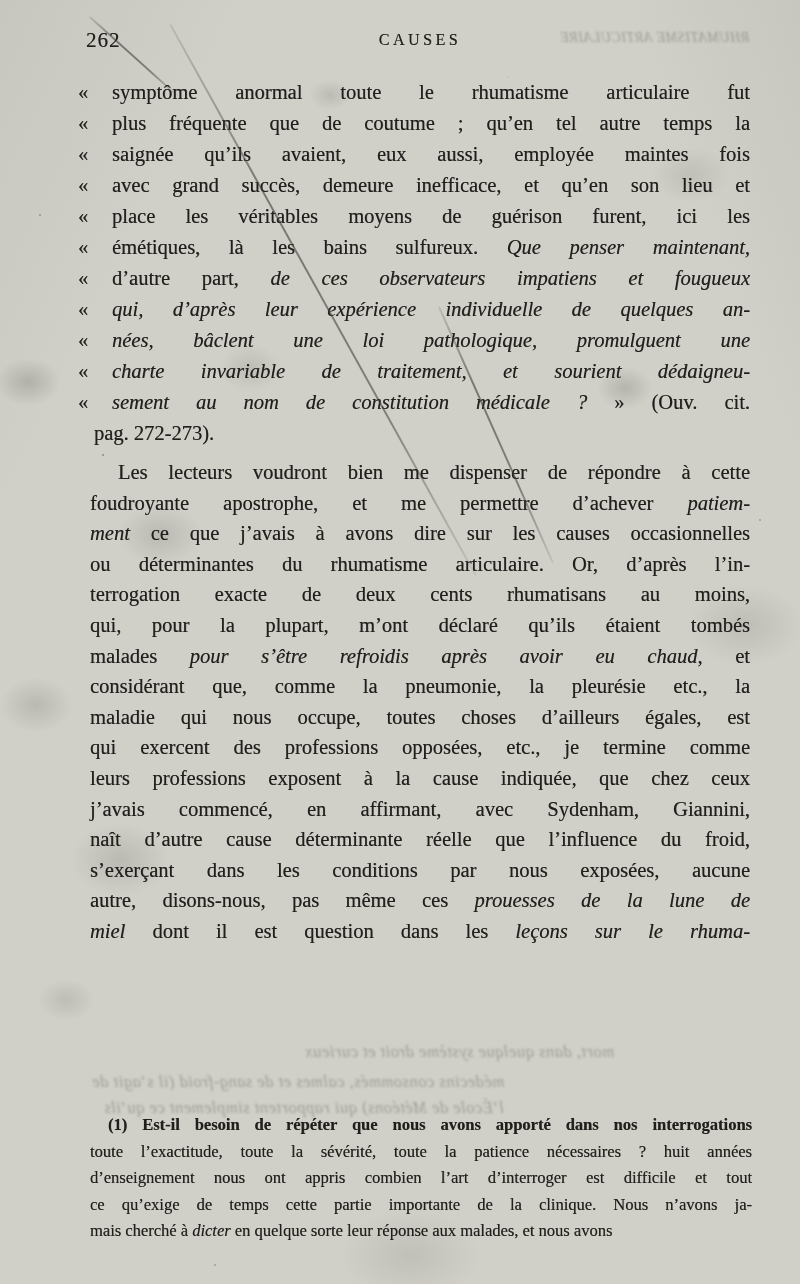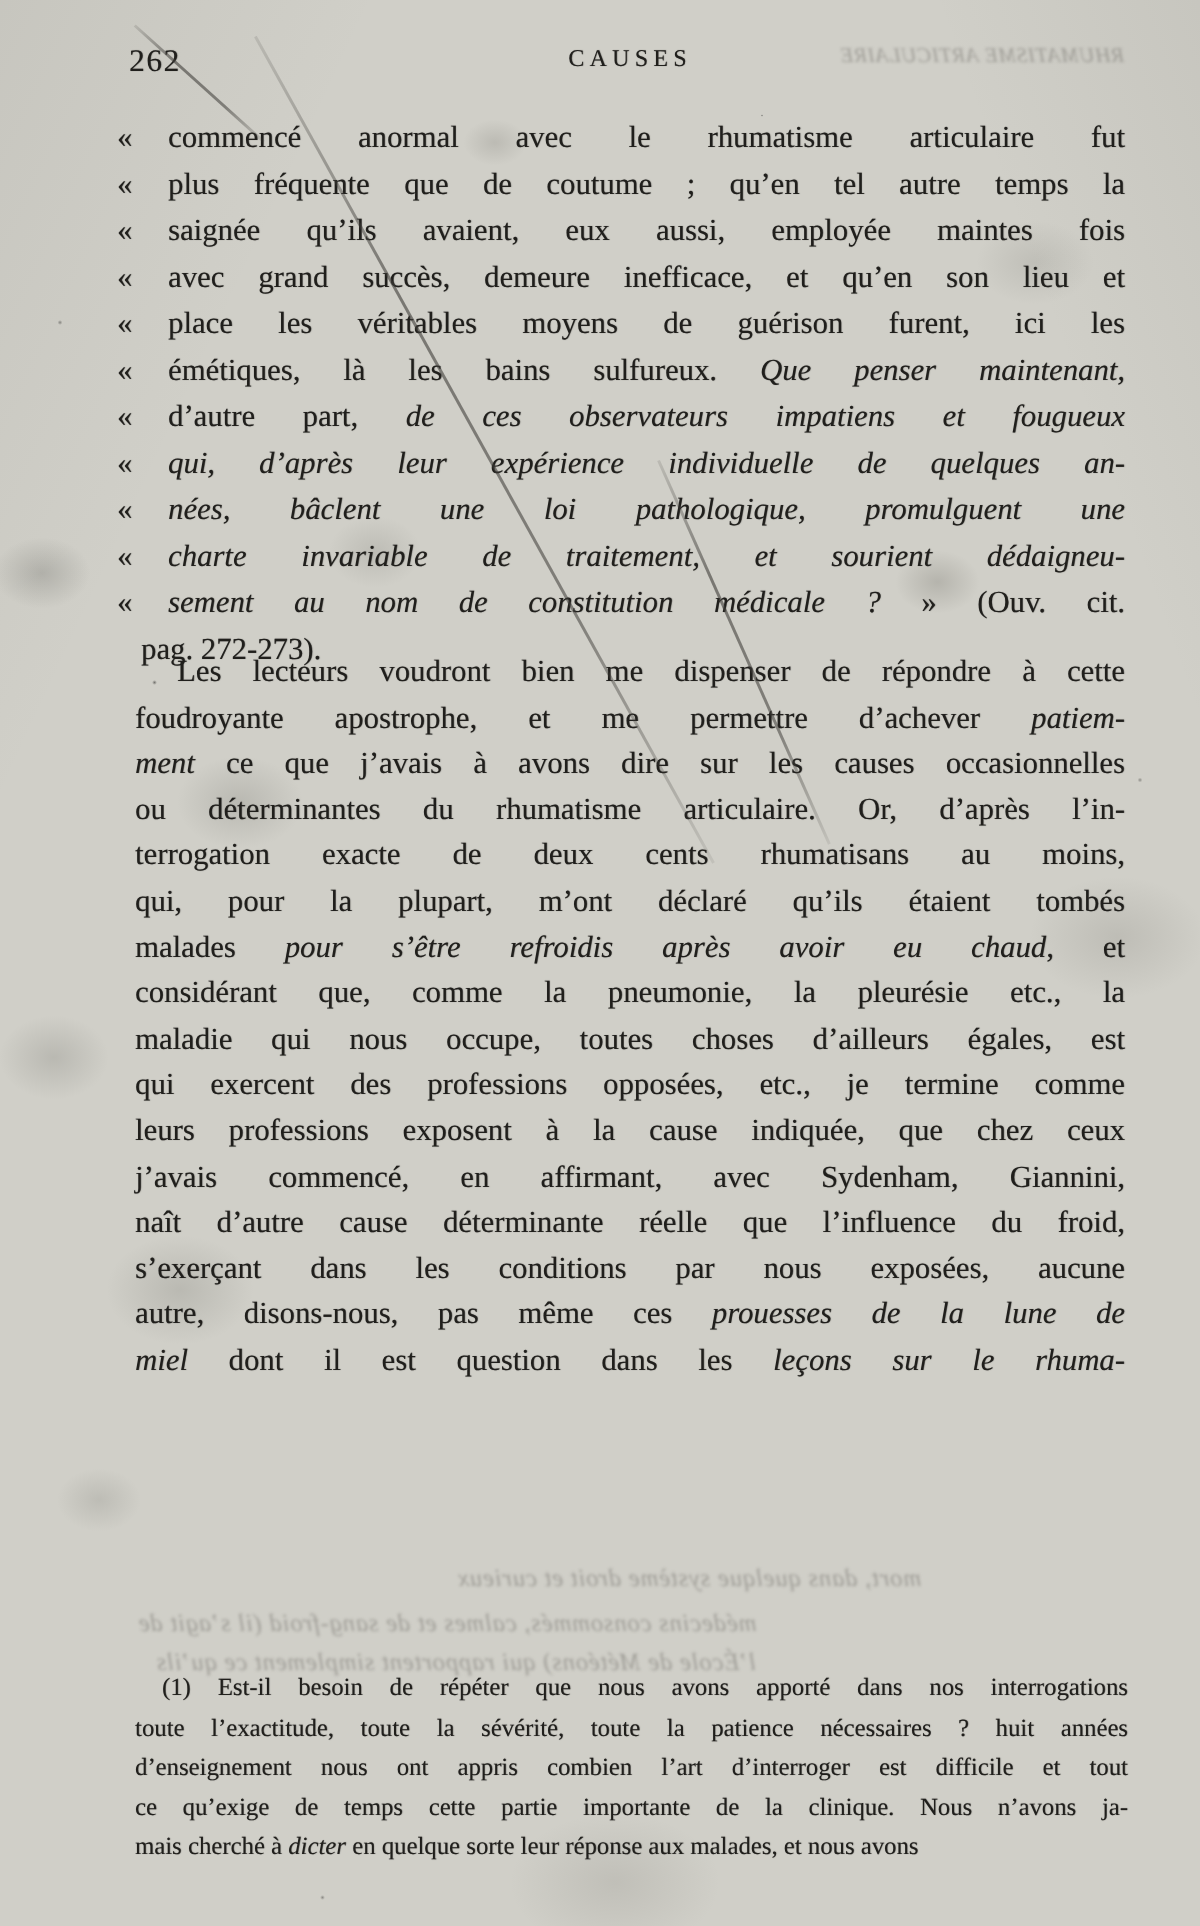--- a/index.html
+++ b/index.html
@@ -49,28 +49,28 @@
   .lcontent { flex: 1 1 auto; display: block; text-align: justify; text-align-last: justify; }
   .last .lcontent { text-align-last: left; }
   .indent .lcontent { text-indent: 28px; }
   .it { font-style: italic; }
 
   .quote-block {
     position: absolute; left: 78px; top: 77px; width: 672px;
     font-size: 20.5px; line-height: 31px;
   }
   .body-block {
-    position: absolute; left: 90px; top: 433px; width: 660px;
+    position: absolute; left: 90px; top: 457px; width: 660px;
     font-size: 20.5px; line-height: 30.6px;
   }
   .footnote-block {
     position: absolute; left: 90px; top: 1112px; width: 662px;
     font-size: 16.5px; line-height: 26.6px;
   }
-  .footnote-block .indent .lcontent { text-indent: 18px; }
+  .footnote-block .indent .lcontent { text-indent: 18px; font-weight: bold; }
 
   
   .crease {
     position: absolute; width: 1.5px;
     background: linear-gradient(to bottom, rgba(70,68,63,0.15), rgba(62,60,56,0.6) 30%, rgba(62,60,56,0.55) 70%, rgba(70,68,63,0.1));
   }
   .crease-1 { left: 322px; top: -15px;  height: 630px; transform: rotate(-29deg); }
   .crease-2 { left: 495px; top: 295px;  height: 280px; transform: rotate(-24deg); }
   .crease-3 { left: 132px; top: -2px;   height: 116px; transform: rotate(-48deg); }
 
@@ -101,21 +101,21 @@
   <div class="bleed bleed-3">l’École de Météons) qui rapportent simplement ce qu’ils</div>
 
   <div class="header-row ink">
     <span class="page-number">262</span>
     <span class="running-header">CAUSES</span>
   </div>
 
   <div class="quote-block ink">
       <div class="tline">
         <span class="qmark">«</span>
-        <span class="lcontent"><span>commencé anormal avec le rhumatisme articulaire fut</span></span>
+        <span class="lcontent"><span>symptôme anormal toute le rhumatisme articulaire fut</span></span>
       </div>
       <div class="tline">
         <span class="qmark">«</span>
         <span class="lcontent"><span>plus fréquente que de coutume ; qu’en tel autre temps la</span></span>
       </div>
       <div class="tline">
         <span class="qmark">«</span>
         <span class="lcontent"><span>saignée qu’ils avaient, eux aussi, employée maintes fois</span></span>
       </div>
       <div class="tline">

